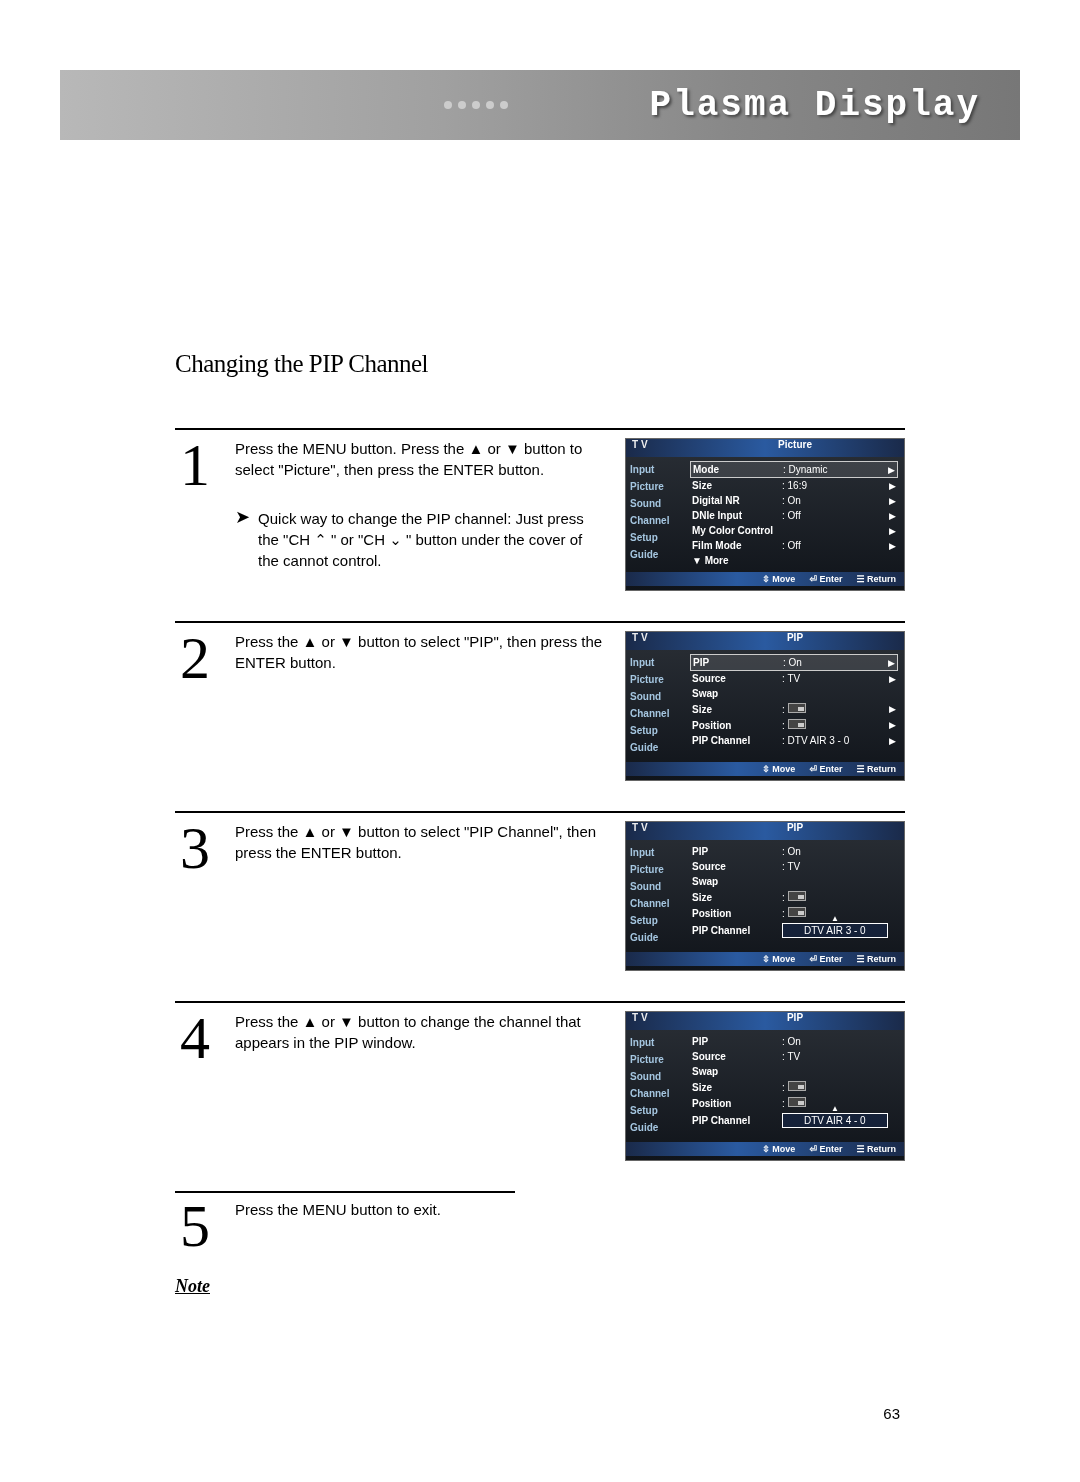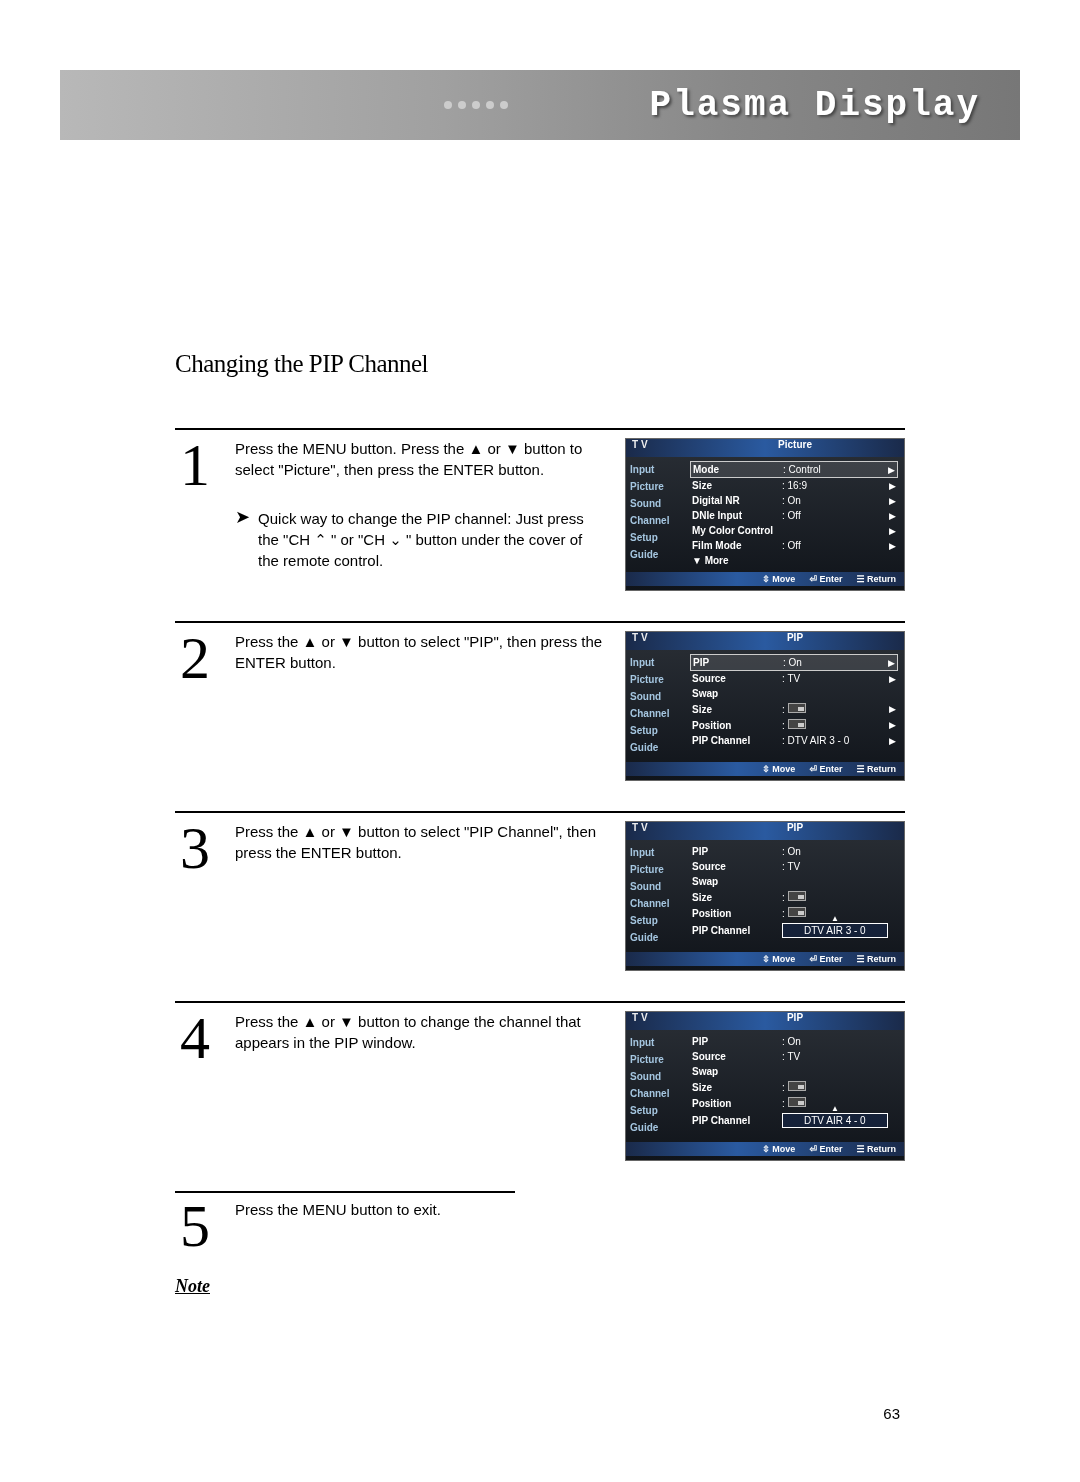--- a/index.html
+++ b/index.html
@@ -208,42 +208,42 @@
 
 <div class="content">
   <h1 class="page-title">Changing the PIP Channel</h1>
 
   <div class="step-row">
     <div class="step-num">1</div>
     <div class="step-text">
       <p>Press the MENU button. Press the ▲ or ▼ button to select "Picture", then press the ENTER button.</p>
       <div class="quick">
         <span class="arrow">➤</span>
-        <span>Quick way to change the PIP channel: Just press the "CH ⌃ " or "CH ⌄ " button under the cover of the remote control.</span>
+        <span>Quick way to change the PIP channel: Just press the "CH ⌃ " or "CH ⌄ " button under the cover of the cannot control.</span>
       </div>
     </div>
     <div class="menu-shot">
         <div class="osd">
           <div class="osd-head">
             <span class="left">T V</span>
             <span class="center">Picture</span>
           </div>
           <div class="osd-body">
             <div class="osd-side">
               <div>Input</div>
               <div>Picture</div>
               <div>Sound</div>
               <div>Channel</div>
               <div>Setup</div>
               <div>Guide</div>
             </div>
             <div class="osd-main">
               <div class="osd-row selected">
                 <span class="osd-label">Mode</span>
-                <span class="osd-val">: Control</span>
+                <span class="osd-val">: Dynamic</span>
                 <span class="osd-arr">▶</span>
               </div>
               <div class="osd-row">
                 <span class="osd-label">Size</span>
                 <span class="osd-val">: 16:9</span>
                 <span class="osd-arr">▶</span>
               </div>
               <div class="osd-row">
                 <span class="osd-label">Digital NR</span>
                 <span class="osd-val">: On</span>

